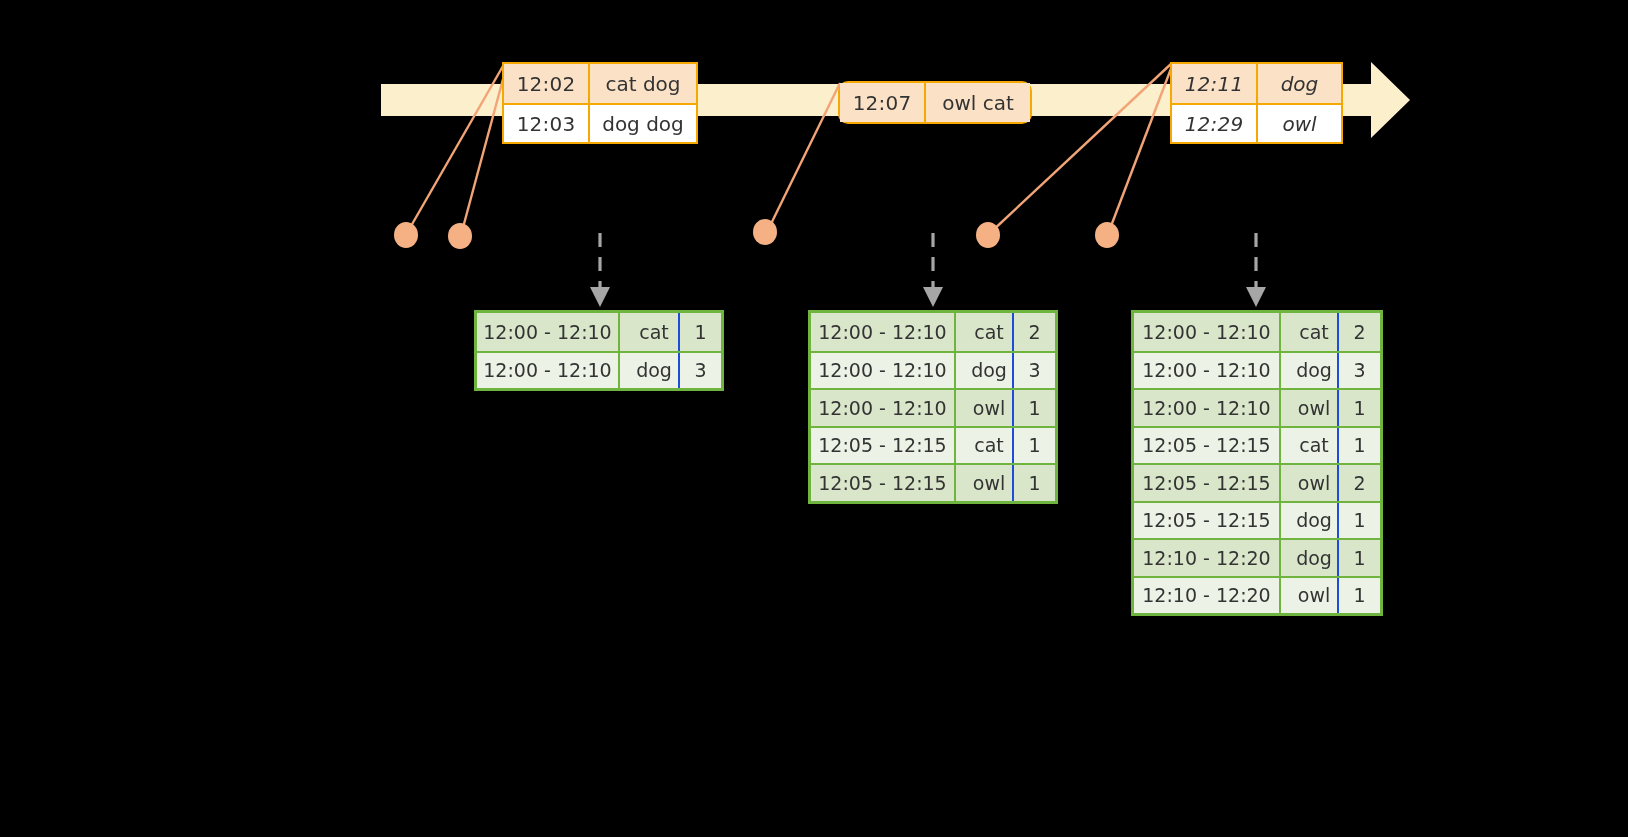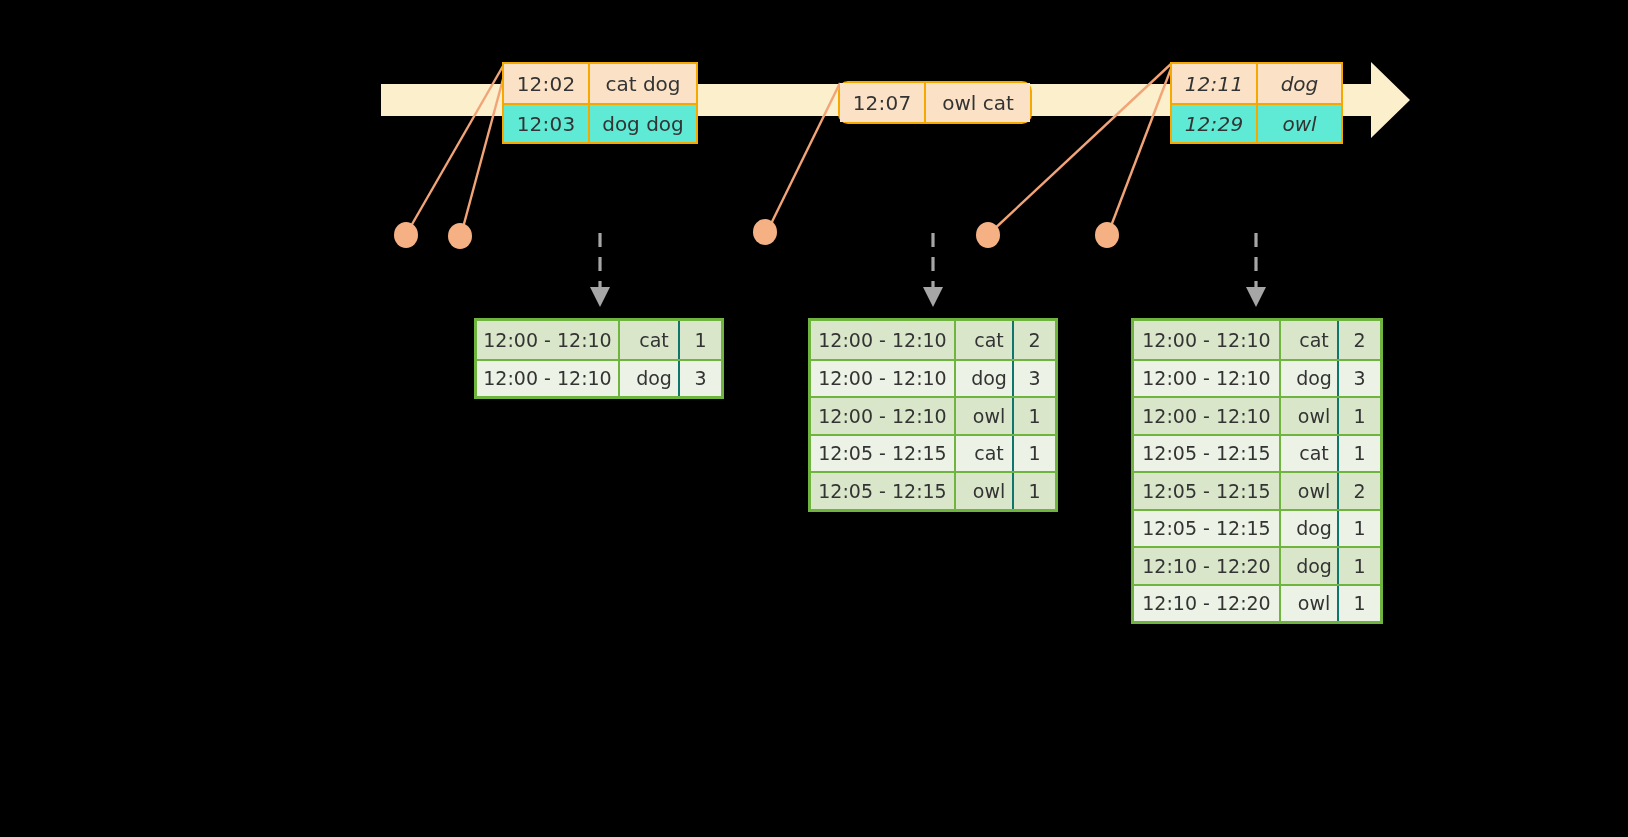--- a/index.html
+++ b/index.html
@@ -43,21 +43,21 @@
   .event-row {
     display: flex;
     flex-direction: row;
     height: 39px;
     box-sizing: border-box;
   }
   .event-row + .event-row {
     border-top: 2px solid #F5A800;
   }
   .event-row.shade-a { background: #FBE2C6; }
-  .event-row.shade-b { background: #5eead4; }
+  .event-row.shade-b { background: #ffffff; }
 
   .event-time {
     width: 86px;
     box-sizing: border-box;
     border-right: 2px solid #F5A800;
     display: flex;
     align-items: center;
     justify-content: center;
     font-size: 20px;
     color: #333333;
@@ -74,21 +74,20 @@
   }
 
   
   .result-table {
     position: absolute;
     border: 3px solid #6EB43F;
     box-sizing: border-box;
     display: flex;
     flex-direction: column;
     background: #6EB43F;
-    margin-top: 8px;
   }
   .result-row {
     display: flex;
     flex-direction: row;
     height: 37.5px;
     box-sizing: border-box;
   }
   .result-row + .result-row {
     border-top: 2px solid #6EB43F;
   }
@@ -100,21 +99,21 @@
     display: flex;
     align-items: center;
     justify-content: center;
     font-size: 19px;
     color: #333333;
   }
   .cell-window {
     border-right: 2px solid #6EB43F;
   }
   .cell-word {
-    border-right: 2px solid #0f766e;
+    border-right: 2px solid #1d4ed8;
     padding-left: 10px;
   }
   .cell-count { }
 
   
   .t1 .cell-window { width: 143px; }
   .t1 .cell-word   { width: 60px; }
   .t1 .cell-count  { width: 41px; }
 
   

